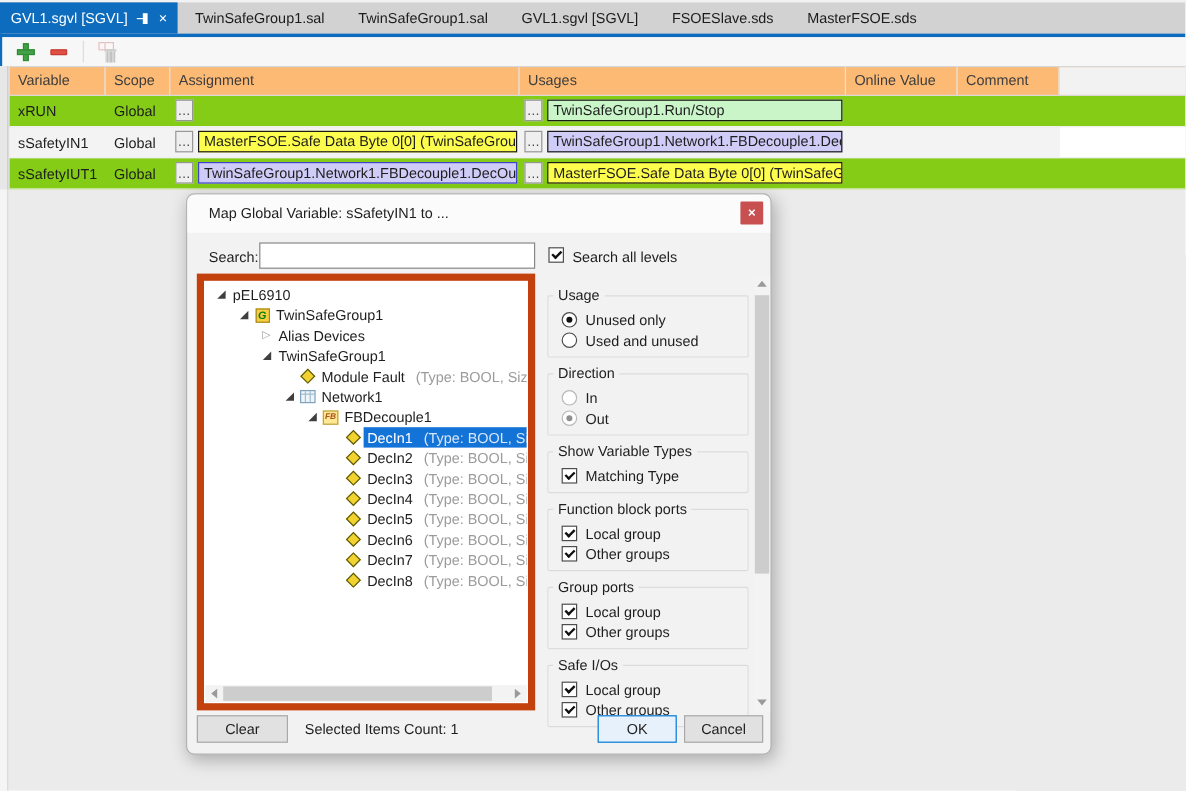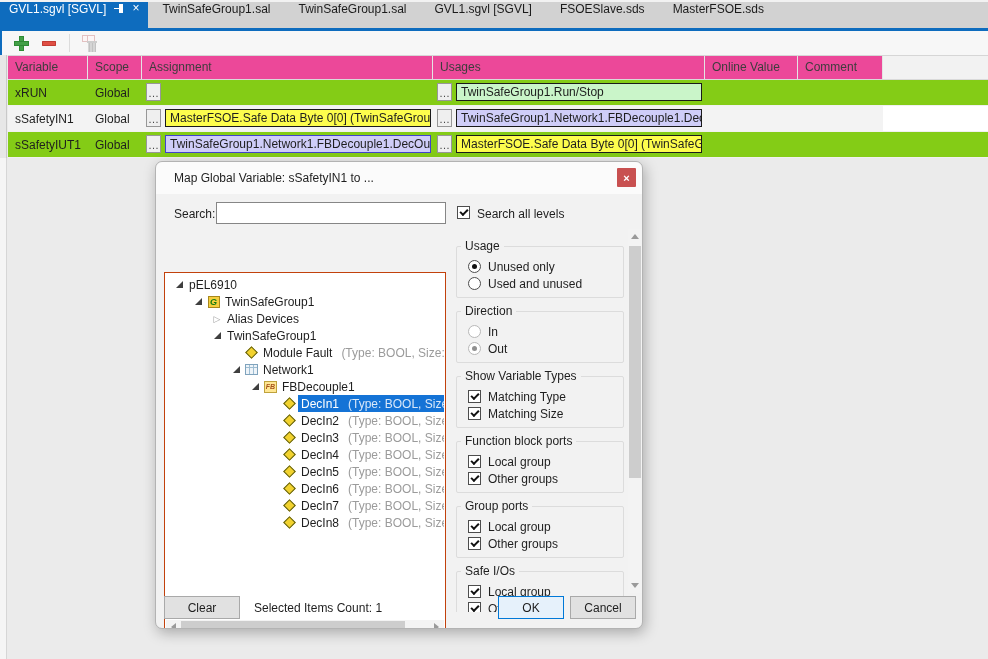--- a/index.html
+++ b/index.html
@@ -2,21 +2,21 @@
 <html style="--accent: #0e6cbe; --sel: #1473d6; --close-red: #c85050; --ok-border: #0078d7;"><head>
 <meta charset="utf-8">
 <style>
   html,body{margin:0;padding:0;background:#fff;}
   #app{position:relative;width:988px;height:659px;overflow:hidden;
        font-family:"Liberation Sans","DejaVu Sans",sans-serif;font-size:12px;color:#1e1e1e;
        background:#ebebeb;}
   
   #tabbar{position:absolute;left:0;top:0;width:988px;height:28px;background:#d2d2d2;
           border-top:2px solid #f2f2f2;box-sizing:border-box;display:flex;align-items:stretch;}
-  .tab{display:flex;padding:0 14px;color:#1b1b1b;cursor:default;gap:7px;white-space:nowrap;}
+  .tab{display:flex;align-items:center;padding:0 14px;color:#1b1b1b;cursor:default;gap:7px;white-space:nowrap;}
   .tab.active{background:var(--accent);color:#fff;padding:0 9px;}
   .tab-label{pointer-events:none;}
   .pin{position:relative;width:12px;height:12px;}
   .pin i{position:absolute;background:#fff;}
   .pin .ph{left:6px;top:2px;width:4px;height:9px;}
   .pin .ps{left:1px;top:6px;width:5px;height:1px;}
   .tabx{font-size:12px;line-height:12px;color:#fff;}
   #accentline{position:absolute;left:0;top:28px;width:988px;height:3px;background:var(--accent);}
   #accentedge{position:absolute;left:0;top:28px;width:2px;height:27px;background:var(--accent);}
   
@@ -30,21 +30,21 @@
   .tsep{width:1px;height:18px;background:#dcdcdc;margin:0 3px;}
   .ic-trash{position:relative;width:17px;height:17px;opacity:.9;}
   .ic-trash .f1,.ic-trash .f2{position:absolute;width:6px;height:5px;border:1px solid #e3bcbc;background:#fdf6f6;}
   .ic-trash .f1{left:0;top:0;}  .ic-trash .f2{left:5px;top:0;}
   .ic-trash .lid{position:absolute;left:5px;top:6px;width:10px;height:2px;background:#c9c9c9;}
   .ic-trash .can{position:absolute;left:6px;top:8px;width:8px;height:9px;background:#d2d2d2;
         background-image:repeating-linear-gradient(to right,#d2d2d2 0 1px,#bdbdbd 1px 2px,#d2d2d2 2px 3px);}
   
   #grid{position:absolute;left:0;top:55px;width:988px;}
   #gutter{position:absolute;left:0;top:0;width:7px;height:103px;background:#e7e7e7;border-right:1px solid #c9c9c9;box-sizing:border-box;}
-  #grid-header{position:absolute;left:8px;top:0;width:980px;height:25px;background:#ec4899;
+  #grid-header{position:absolute;left:8px;top:0;width:980px;height:25px;background:#fdba74;
                border-top:1px solid #d6d6d6;border-bottom:1px solid #dadada;box-sizing:border-box;display:flex;}
   .gh-cell{border-right:1px solid #e4e4e4;box-sizing:border-box;padding:4px 0 0 7px;color:#3d3d3d;overflow:hidden;white-space:nowrap;}
   .gh-tail{flex:1;background:#f2f2f2;}
   #grid-rows{position:absolute;left:8px;top:25px;width:980px;}
   .grow{display:flex;height:26px;box-sizing:border-box;border-bottom:1px solid #f0f0f0;background:#84cc16;}
   .grow.shaded{background:linear-gradient(to right,#f3f3f3 0,#f3f3f3 875px,#ffffff 875px);}
   .gc{box-sizing:border-box;padding:6px 0 0 7px;overflow:hidden;white-space:nowrap;flex:none;}
   .gc-flexcell{display:flex;gap:4px;padding:0 0 0 4px;box-sizing:border-box;flex:none;}
   .dots{width:15px;height:18px;margin-top:3px;background:#efefef;border:1px solid #979797;box-sizing:border-box;
         color:#444;font-size:11px;display:inline-flex;align-items:flex-end;justify-content:center;padding-bottom:1px;flex:none;}
@@ -67,21 +67,21 @@
   
   .cb{width:13px;height:13px;background:#fff;border:1px solid #4d4d4d;box-sizing:border-box;display:inline-block;position:relative;flex:none;}
   .cb.on::after{content:"";position:absolute;left:2px;top:2px;width:6px;height:3px;
                 border-left:2px solid #111;border-bottom:2px solid #111;transform:rotate(-45deg);}
   .rb{width:13px;height:13px;background:#fff;border:1px solid #4d4d4d;border-radius:50%;box-sizing:border-box;display:inline-block;position:relative;flex:none;}
   .rb.on::after{content:"";position:absolute;left:3px;top:3px;width:5px;height:5px;border-radius:50%;background:#111;}
   .group.disabled .rb{border-color:#b8b8b8;}
   .group.disabled .rb.on::after{background:#909090;}
   
   #tree-panel{position:absolute;left:8px;top:66px;width:282px;height:364px;background:#fff;
-              border:1px solid #c2410c;box-sizing:border-box;margin-top:44px;}
+              border:6px solid #c2410c;box-sizing:border-box;}
   #tree-items{position:absolute;left:1px;top:3px;right:1px;bottom:17px;overflow:hidden;}
   .trow{display:flex;align-items:center;height:17px;white-space:nowrap;}
   .expslot{width:14px;height:14px;display:flex;align-items:center;justify-content:center;flex:none;}
   .tri-se{width:0;height:0;border-left:7px solid transparent;border-bottom:7px solid #3f3f3f;}
   .exp-closed-glyph{color:#a0a0a0;font-size:9px;font-family:"DejaVu Sans",sans-serif;}
   .icslot{width:17px;height:14px;display:flex;align-items:center;justify-content:center;flex:none;}
   .ic-g{width:12px;height:12px;background:#f5cf3f;border:1px solid #a8881c;box-sizing:border-box;
         color:#117a11;font-size:9px;font-weight:bold;line-height:10px;text-align:center;}
   .ic-fb{width:13px;height:12px;background:#ffe793;border:1px solid #bfa23c;box-sizing:border-box;
         color:#a8541c;font-size:7px;font-weight:bold;line-height:10px;text-align:center;}
@@ -428,24 +428,20 @@
             <span class="rb on"></span>
             <span class="olabel">Out</span>
           </div>
         </div>
         <div class="group">
           <div class="gtitle">Show Variable Types</div>
           <div class="opt">
             <span class="cb on"></span>
             <span class="olabel">Matching Type</span>
           </div>
-          <div class="opt">
-            <span class="cb on"></span>
-            <span class="olabel">Matching Size</span>
-          </div>
         </div>
         <div class="group">
           <div class="gtitle">Function block ports</div>
           <div class="opt">
             <span class="cb on"></span>
             <span class="olabel">Local group</span>
           </div>
           <div class="opt">
             <span class="cb on"></span>
             <span class="olabel">Other groups</span>

